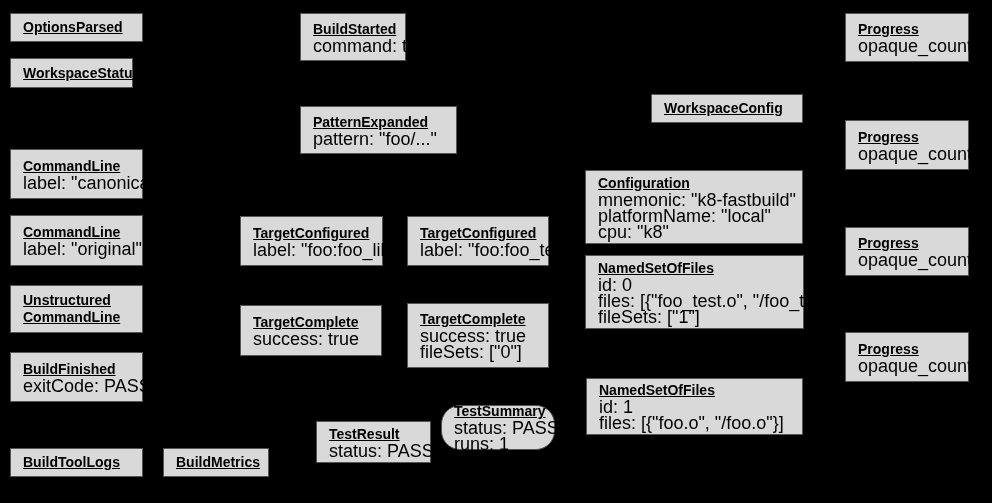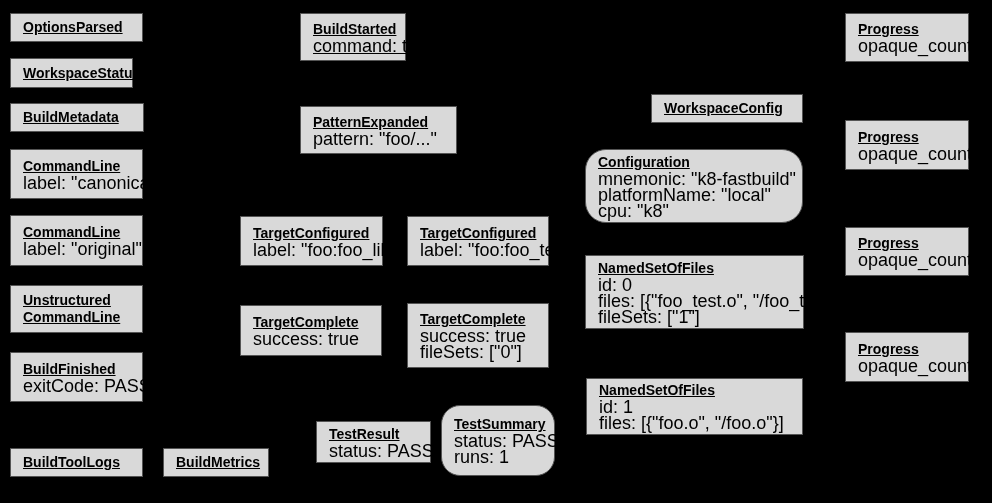--- a/index.html
+++ b/index.html
@@ -47,24 +47,20 @@
 
 <div class="stage" id="stage">
     <div class="node" style="left: 10px; top: 13px; width: 133px; height: 29px;">
     <div class="node-title">OptionsParsed</div>
 
   </div>
     <div class="node" style="left: 10px; top: 58px; width: 123px; height: 30px;">
     <div class="node-title">WorkspaceStatus</div>
 
   </div>
-    <div class="node" style="left: 10px; top: 103px; width: 134px; height: 29px;">
-    <div class="node-title">BuildMetadata</div>
-
-  </div>
     <div class="node" style="left: 10px; top: 149px; width: 133px; height: 50px;">
     <div class="node-title">CommandLine</div>
     <div class="node-body">
         <div class="node-line">label: "canonical"</div>
       </div>
   </div>
     <div class="node" style="left: 10px; top: 215px; width: 133px; height: 51px;">
     <div class="node-title">CommandLine</div>
     <div class="node-body">
         <div class="node-line">label: "original"</div>
@@ -82,21 +78,21 @@
       </div>
   </div>
     <div class="node" style="left: 10px; top: 448px; width: 133px; height: 29px;">
     <div class="node-title">BuildToolLogs</div>
 
   </div>
     <div class="node" style="left: 163px; top: 448px; width: 106px; height: 29px;">
     <div class="node-title">BuildMetrics</div>
 
   </div>
-    <div class="node" style="left: 300px; top: 13px; width: 106px; height: 48px; text-decoration: underline;">
+    <div class="node" style="left: 300px; top: 13px; width: 106px; height: 48px;">
     <div class="node-title">BuildStarted</div>
     <div class="node-body">
         <div class="node-line">command: test</div>
       </div>
   </div>
     <div class="node" style="left: 300px; top: 106px; width: 157px; height: 48px;">
     <div class="node-title">PatternExpanded</div>
     <div class="node-body">
         <div class="node-line">pattern: "foo/..."</div>
       </div>
@@ -125,32 +121,32 @@
         <div class="node-line">success: true</div>
         <div class="node-line">fileSets: ["0"]</div>
       </div>
   </div>
     <div class="node" style="left: 316px; top: 421px; width: 115px; height: 42px;">
     <div class="node-title">TestResult</div>
     <div class="node-body">
         <div class="node-line">status: PASSED</div>
       </div>
   </div>
-    <div class="node" style="left: 441px; top: 405px; width: 114px; height: 71px; border-radius: 19px;">
+    <div class="node" style="left: 441px; top: 405px; width: 114px; height: 45px; border-radius: 19px;">
     <div class="node-title">TestSummary</div>
     <div class="node-body">
         <div class="node-line">status: PASSED</div>
         <div class="node-line">runs: 1</div>
       </div>
   </div>
     <div class="node" style="left: 651px; top: 74px; width: 152px; height: 29px; margin-top: 20px;">
     <div class="node-title">WorkspaceConfig</div>
 
   </div>
-    <div class="node" style="left: 585px; top: 149px; width: 218px; height: 74px; border-radius: 21px;">
+    <div class="node" style="left: 585px; top: 170px; width: 218px; height: 74px;">
     <div class="node-title">Configuration</div>
     <div class="node-body">
         <div class="node-line">mnemonic: "k8-fastbuild"</div>
         <div class="node-line">platformName: "local"</div>
         <div class="node-line">cpu: "k8"</div>
       </div>
   </div>
     <div class="node" style="left: 585px; top: 255px; width: 219px; height: 74px;">
     <div class="node-title">NamedSetOfFiles</div>
     <div class="node-body">

